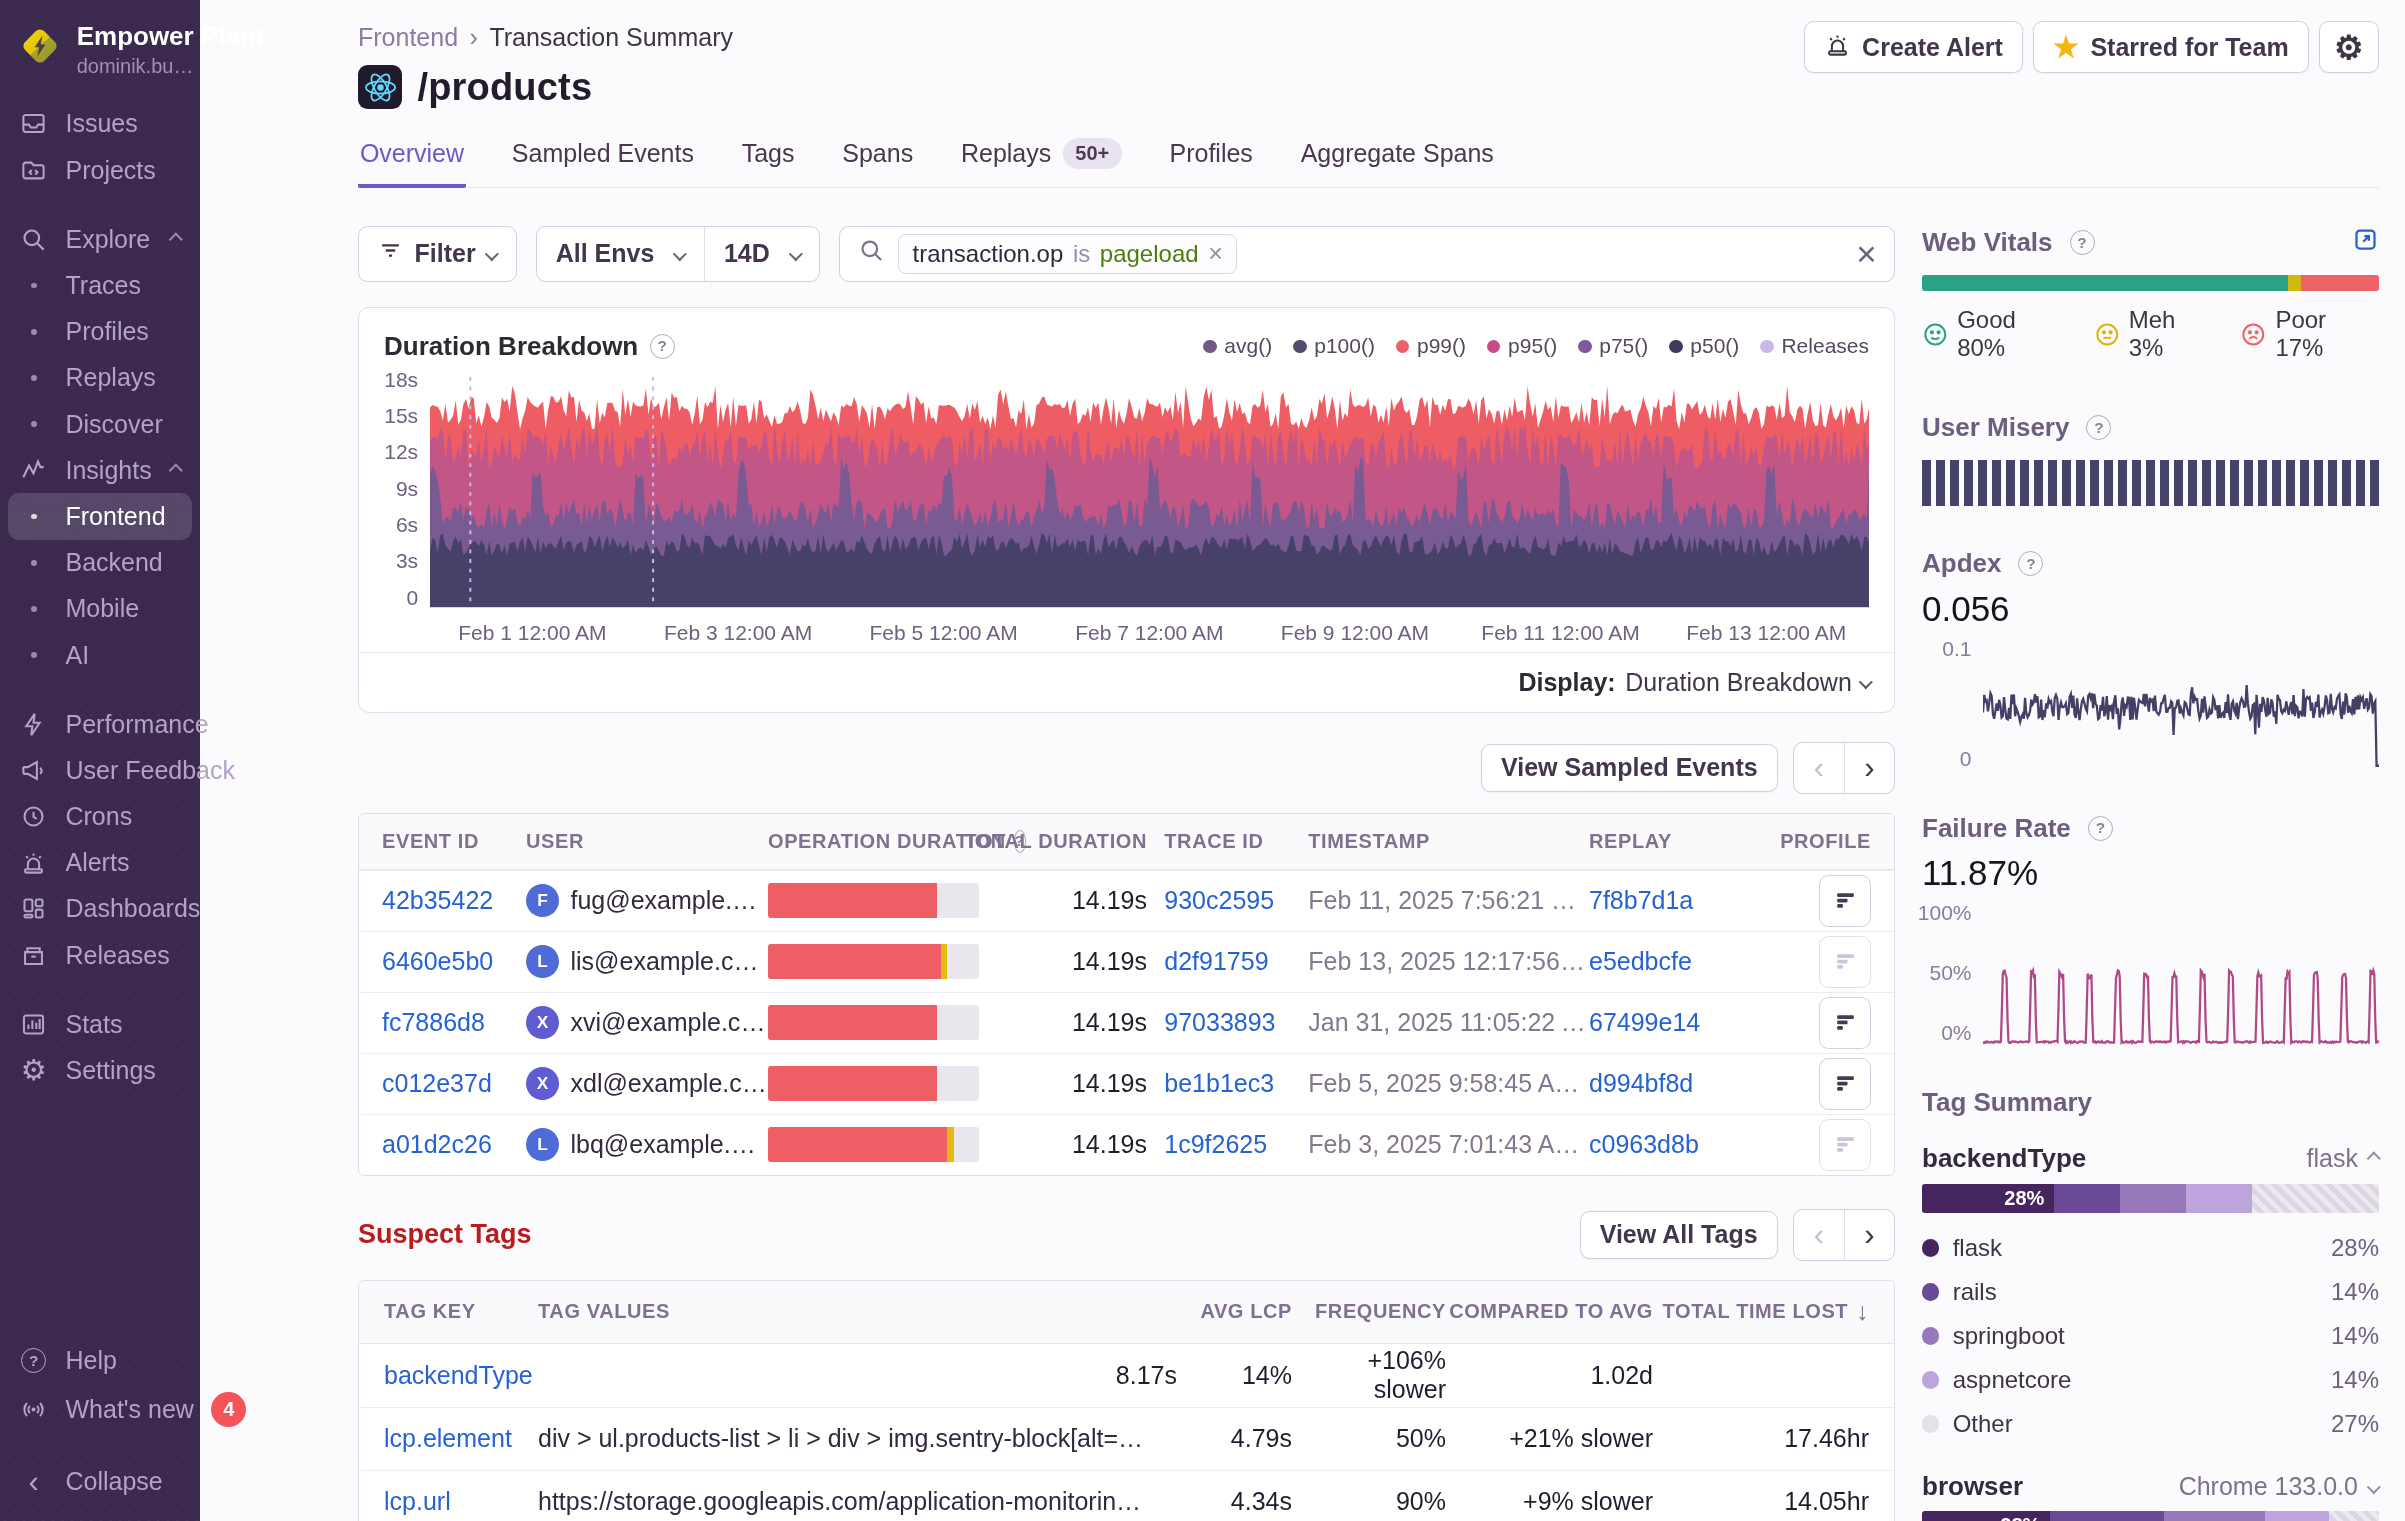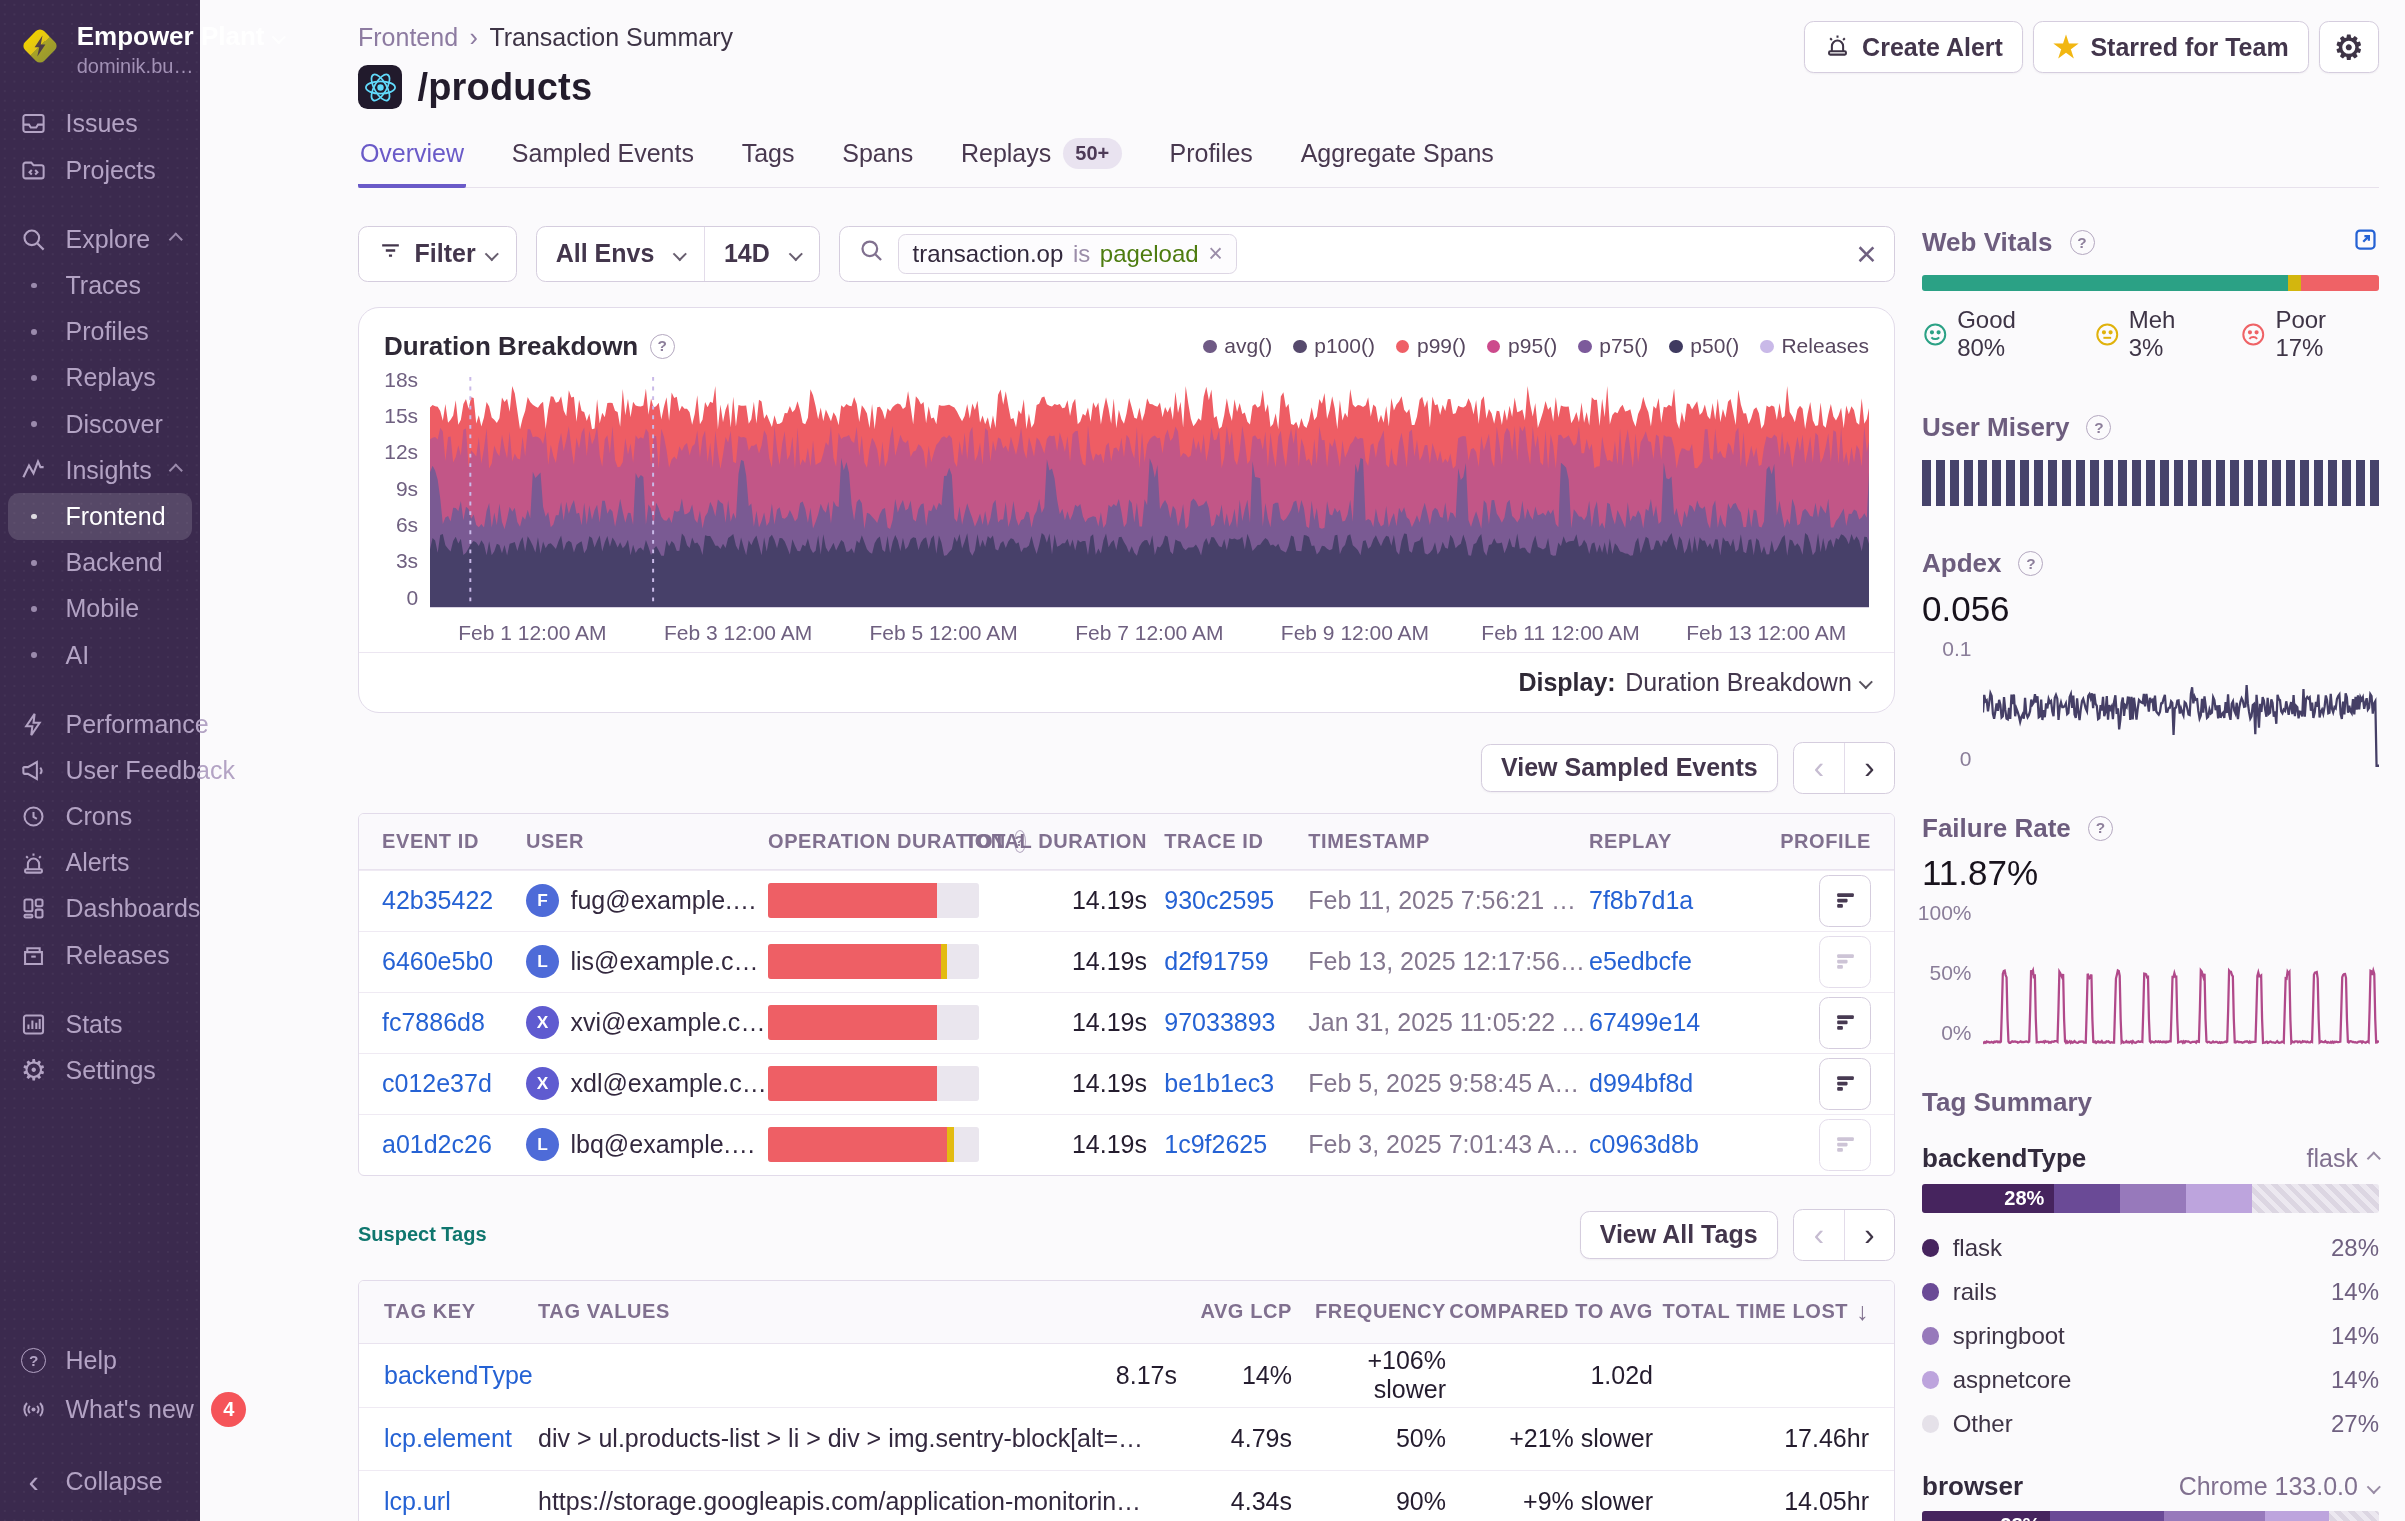--- a/index.html
+++ b/index.html
@@ -61,21 +61,21 @@
   .searchbar{flex:1;display:flex;align-items:center;background:#fff;border:1.4px solid #d5cdde;border-radius:9.6px;height:56px;padding:0 17.3px;gap:13.4px}
   .token{display:flex;align-items:center;gap:9.6px;border:1.4px solid #ddd6e4;background:#fdfcfe;border-radius:7.7px;padding:4.8px 13.4px;font-size:24px}
   .token .tkey{color:#32283c}
   .token .top{color:#9b8da9}
   .token .tval{color:#4d7c0f}
   .token .tx{color:#9b8da9;cursor:pointer;font-size:25px}
   .search-input{flex:1;border:none;outline:none;font:inherit;min-width:38px}
   .clear-x{color:#6f6080;font-size:35px;line-height:1;cursor:pointer}
 
   
-  .card{background:#fff;border:1.4px solid #e2dbea;border-radius:21px;margin-top:25px}
+  .card{background:#fff;border:1.4px solid #e2dbea;border-radius:11px;margin-top:25px}
   .card-head{display:flex;align-items:center;padding:23px 25px 5.8px;color:#2f2936}
   .card-title{font-weight:bold;font-size:26px;display:flex;align-items:center;gap:11.5px;color:#2f2936}
   .help-dot{width:25px;height:25px;border:1.9px solid #b4a8c0;color:#8d7f9b;border-radius:50%;display:inline-flex;align-items:center;justify-content:center;font-size:15.4px;font-weight:bold;cursor:pointer}
   .legend{margin-left:auto;display:flex;gap:21px;align-items:center}
   .li{display:flex;align-items:center;gap:7.7px;font-size:21px;color:#57475f}
   .dot{width:13.4px;height:13.4px;border-radius:50%;flex:none}
   .chart-zone{display:grid;grid-template-columns:61px 1fr;padding:9.6px 25px 0 9.6px}
   .ylabels{display:flex;flex-direction:column;justify-content:space-between;align-items:flex-end;padding:0 11.5px 0 0;color:#6f6080;font-size:21px;height:242px;margin-top:-9.6px}
   .plot{height:231px;position:relative;border-bottom:1.9px solid #d9d2e2}
   .plot svg{width:100%;height:100%;display:block}
@@ -110,21 +110,21 @@
   .opbar{width:211px;height:35px;background:#eae6ee;border-radius:2.9px;overflow:hidden;display:flex}
   .opbar .red{background:#ee5f65;height:100%}
   .opbar .yel{background:#e3bb10;height:100%}
   .cell-r{text-align:right;color:#241c2e}
   .muted{color:#84778f;white-space:nowrap;overflow:hidden;text-overflow:ellipsis}
   .profile-btn{width:52px;height:52px;border:1.4px solid #d5cdde;border-radius:9.6px;background:#fff;display:flex;align-items:center;justify-content:center;cursor:pointer;margin-left:auto;color:#473a52}
   .profile-btn.off{color:#cdc4d6;border-color:#e4ddeb}
 
   
   .sechead{display:flex;align-items:center;margin:33px 0 19px}
-  .sechead h2{font-size:20px;color:#0f766e;font-weight:bold}
+  .sechead h2{font-size:27px;color:#b91c1c;font-weight:bold}
   .sechead .right{margin-left:auto;display:flex;gap:15.4px;align-items:center}
   .st-grid{display:grid;grid-template-columns:154px 1fr 115px 154px 207px 216px;align-items:center;padding:0 25px}
   .strow{height:63px;font-size:25px}
   .tval-cell{white-space:nowrap;overflow:hidden;text-overflow:ellipsis;color:#33283e;padding-right:29px}
 
   
   .rsec-title{display:flex;align-items:center;gap:17px;color:#6d5d7e;font-weight:bold;font-size:26px}
   .rail-link{margin-left:auto;color:#2562d4;cursor:pointer}
   .rail-link svg{width:27px;height:27px}
   .segbar{display:flex;height:15.4px;border-radius:2.9px;overflow:hidden;margin-top:15.4px}

